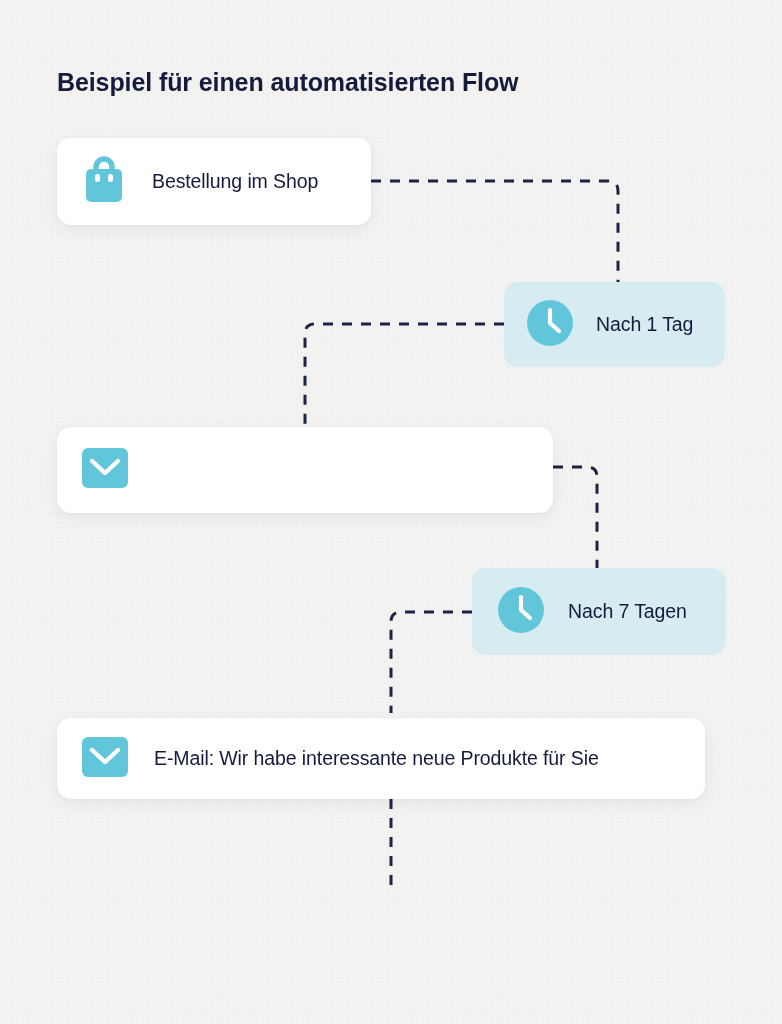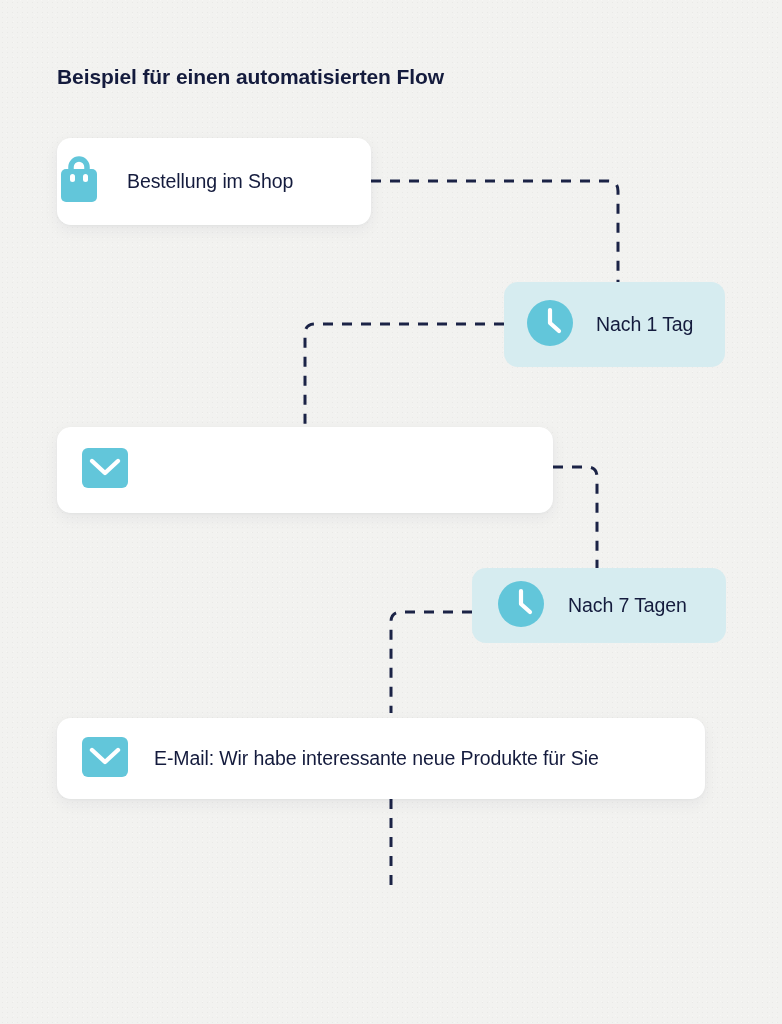--- a/index.html
+++ b/index.html
@@ -24,21 +24,21 @@
       radial-gradient(rgba(120,120,120,.13) .6px, transparent .7px),
       radial-gradient(rgba(255,255,255,.5) .5px, transparent .6px);
     background-size: 5px 5px, 7px 7px;
     background-position: 0 0, 3px 4px;
   }
 
   #page-title {
     position: absolute;
     left: 57px;
     top: 51px;
-    font-size: 21px;
+    font-size: 25px;
     font-weight: bold;
     letter-spacing: -0.1px;
     color: #141b3d;
     white-space: nowrap;
   }
 
   #flow {
     position: absolute;
     inset: 0;
   }
@@ -70,30 +70,30 @@
     font-size: 19.5px;
     letter-spacing: -0.1px;
     white-space: nowrap;
   }
   .icon {
     flex: 0 0 auto;
     display: block;
   }
 
   
-  #node-order      { left: 57px;  top: 138px; width: 314px; height: 87px; }
+  #node-order      { left: 57px;  top: 138px; width: 314px; height: 87px; padding-left: 25px; }
   #node-order .node-label { margin-left: 26px; }
 
   #node-delay-1    { left: 504px; top: 282px; width: 221px; height: 85px; padding-left: 22px; }
   #node-delay-1 .node-label { margin-left: 22px; }
 
   #node-mail-1     { left: 57px;  top: 427px; width: 496px; height: 86px; padding-left: 25px; }
   #node-mail-1 .node-label { margin-left: 26px; }
 
-  #node-delay-7    { left: 472px; top: 568px; width: 254px; height: 75px; padding-left: 25px; }
+  #node-delay-7    { left: 472px; top: 568px; width: 254px; height: 87px; padding-left: 25px; }
   #node-delay-7 .node-label { margin-left: 23px; }
 
   #node-mail-2     { left: 57px;  top: 718px; width: 648px; height: 81px; padding-left: 25px; }
   #node-mail-2 .node-label { margin-left: 26px; }
 
   #node-more       { left: 243px; top: 888px; width: 297px; height: 86px; padding-left: 27px; }
   #node-more .node-label { margin-left: 24px; }
 </style>
 </head>
 <body>

